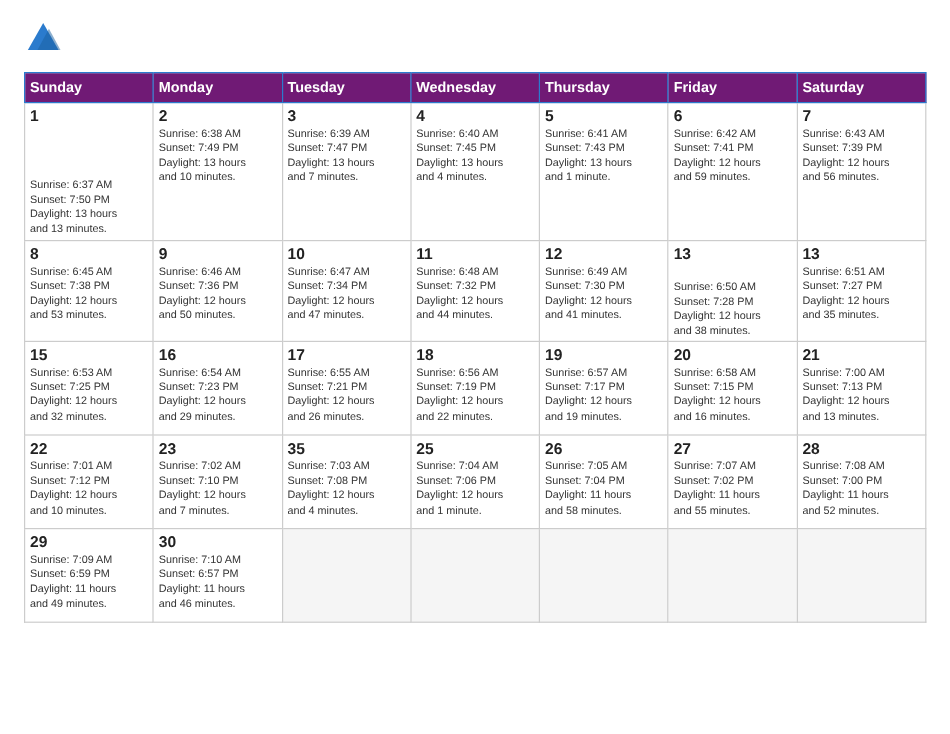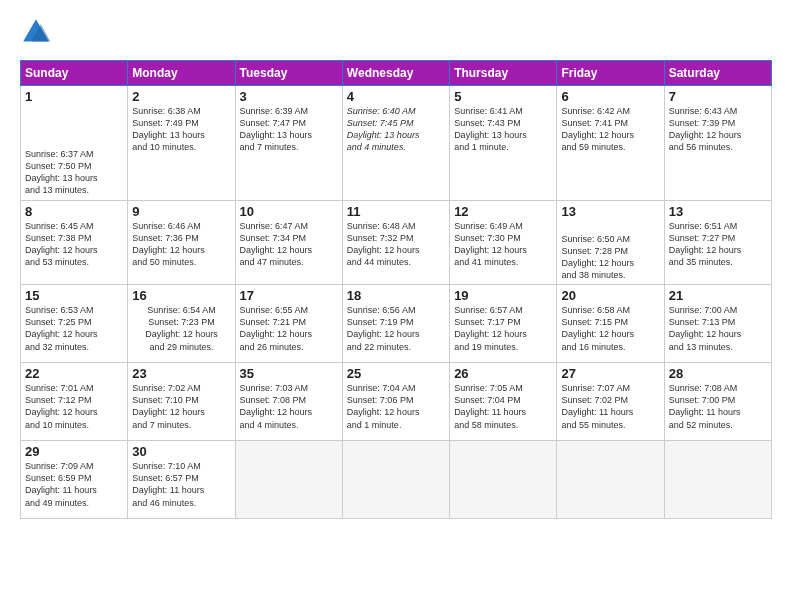--- a/index.html
+++ b/index.html
@@ -55,21 +55,21 @@
     .subtitle {
       font-size: 14px;
       color: #444;
     }
     table {
       width: 100%;
       border-collapse: collapse;
       table-layout: fixed;
     }
     th {
-      background: #a21caf;
+      background: #701a75;
       color: #fff;
       font-size: 12px;
       font-weight: bold;
       padding: 5px 4px;
       text-align: left;
       border: 1px solid #2B7BCD;
     }
     td {
       border: 1px solid #ccc;
       vertical-align: top;
@@ -146,21 +146,21 @@
           </td>
           <td>
             <span class="day-num">3</span>
             <div class="day-info" style="white-space: pre-line;">Sunrise: 6:39 AM
 Sunset: 7:47 PM
 Daylight: 13 hours
 and 7 minutes.</div>
           </td>
           <td>
             <span class="day-num">4</span>
-            <div class="day-info" style="white-space: pre-line; font-style: italic;">Sunrise: 6:40 AM
+            <div class="day-info" style="white-space: pre-line;">Sunrise: 6:40 AM
 Sunset: 7:45 PM
 Daylight: 13 hours
 and 4 minutes.</div>
           </td>
           <td>
             <span class="day-num">5</span>
             <div class="day-info" style="white-space: pre-line;">Sunrise: 6:41 AM
 Sunset: 7:43 PM
 Daylight: 13 hours
 and 1 minute.</div>
@@ -234,21 +234,21 @@
         <tr>
           <td>
             <span class="day-num">15</span>
             <div class="day-info" style="white-space: pre-line;">Sunrise: 6:53 AM
 Sunset: 7:25 PM
 Daylight: 12 hours
 and 32 minutes.</div>
           </td>
           <td>
             <span class="day-num">16</span>
-            <div class="day-info" style="white-space: pre-line; text-align: center;">Sunrise: 6:54 AM
+            <div class="day-info" style="white-space: pre-line;">Sunrise: 6:54 AM
 Sunset: 7:23 PM
 Daylight: 12 hours
 and 29 minutes.</div>
           </td>
           <td>
             <span class="day-num">17</span>
             <div class="day-info" style="white-space: pre-line;">Sunrise: 6:55 AM
 Sunset: 7:21 PM
 Daylight: 12 hours
 and 26 minutes.</div>

